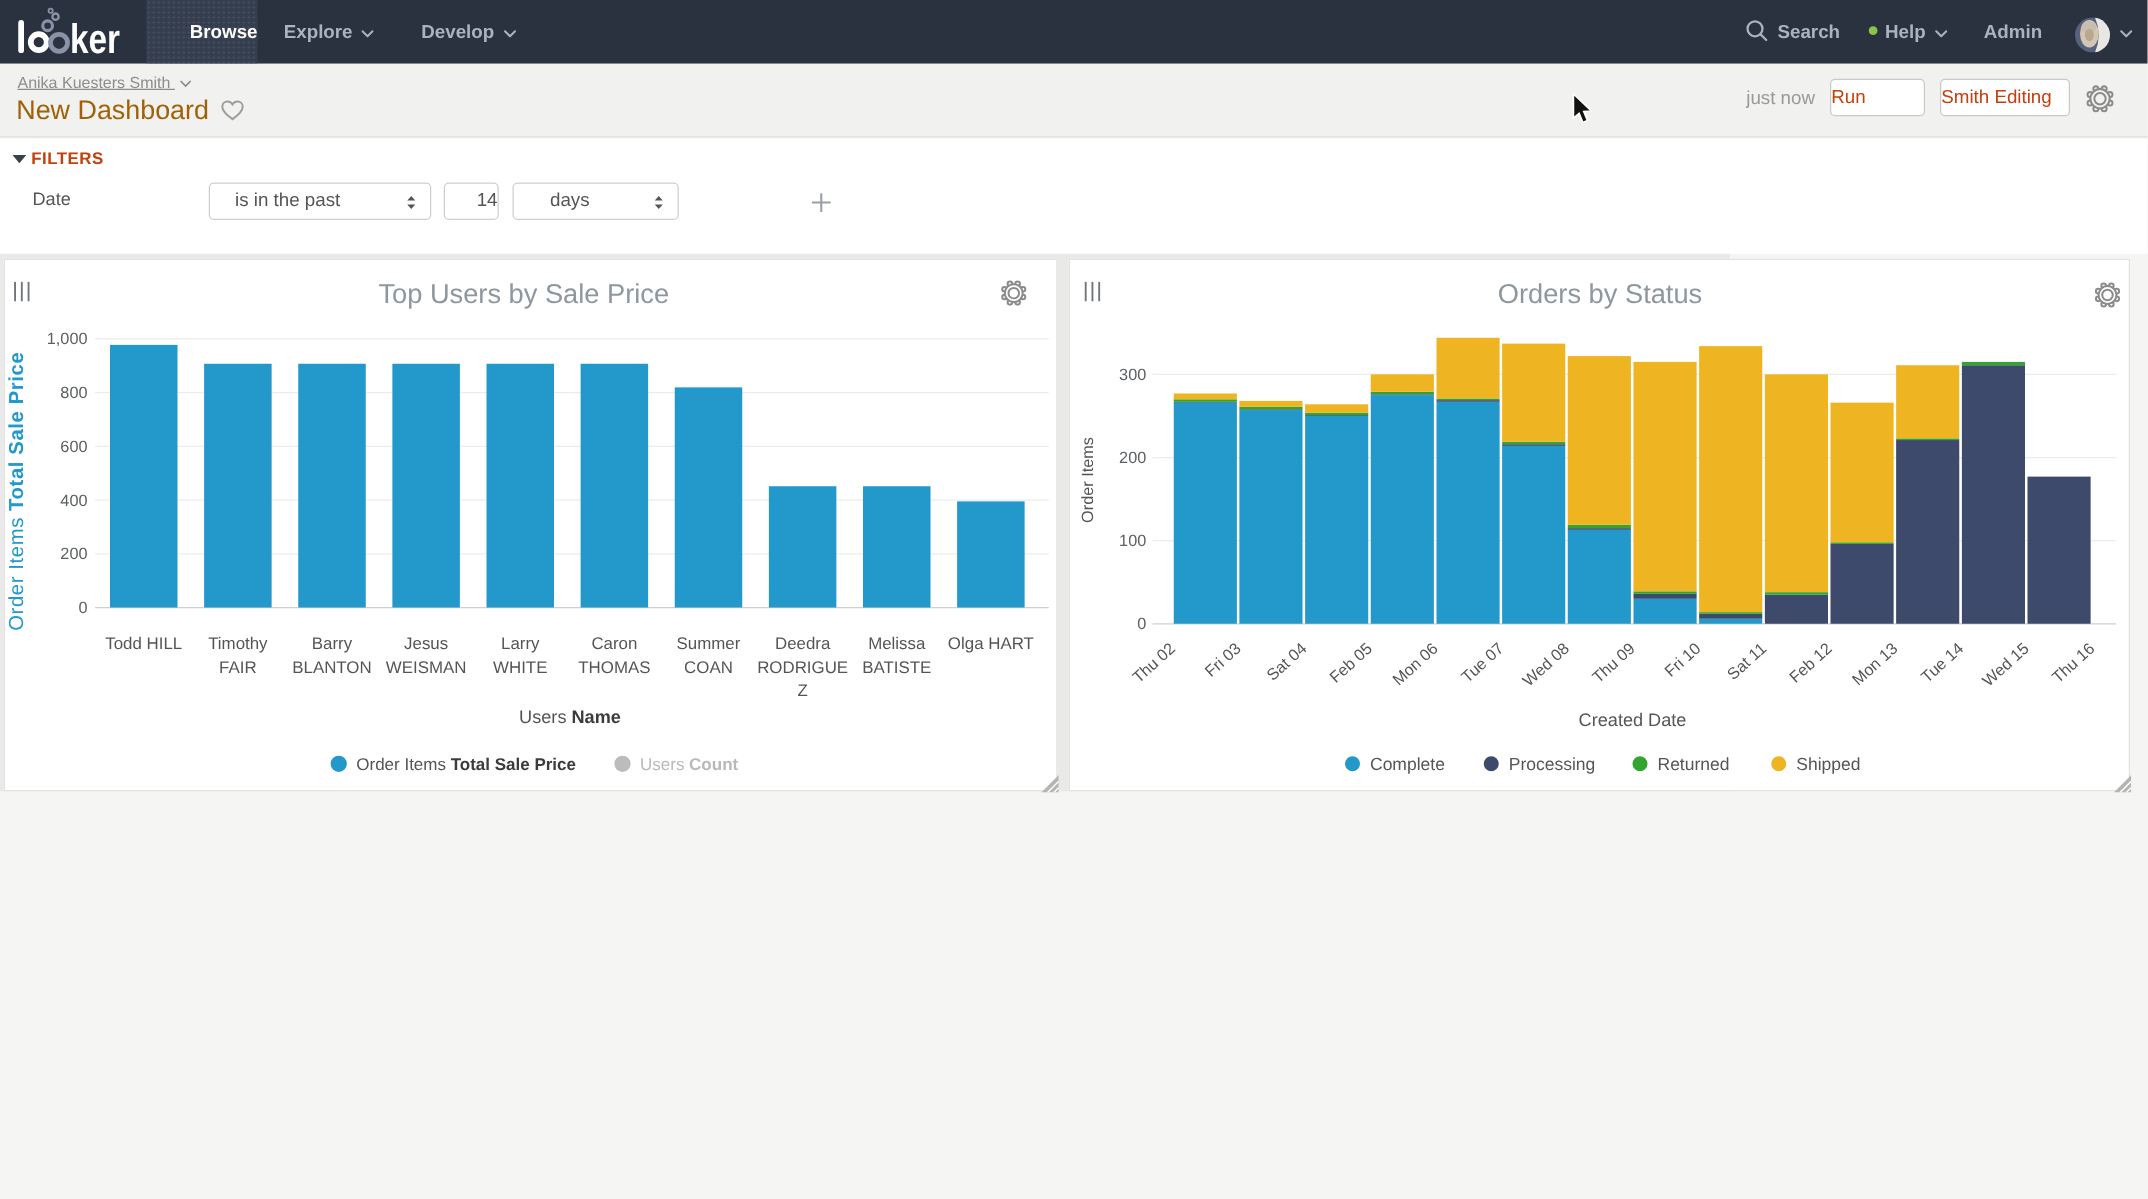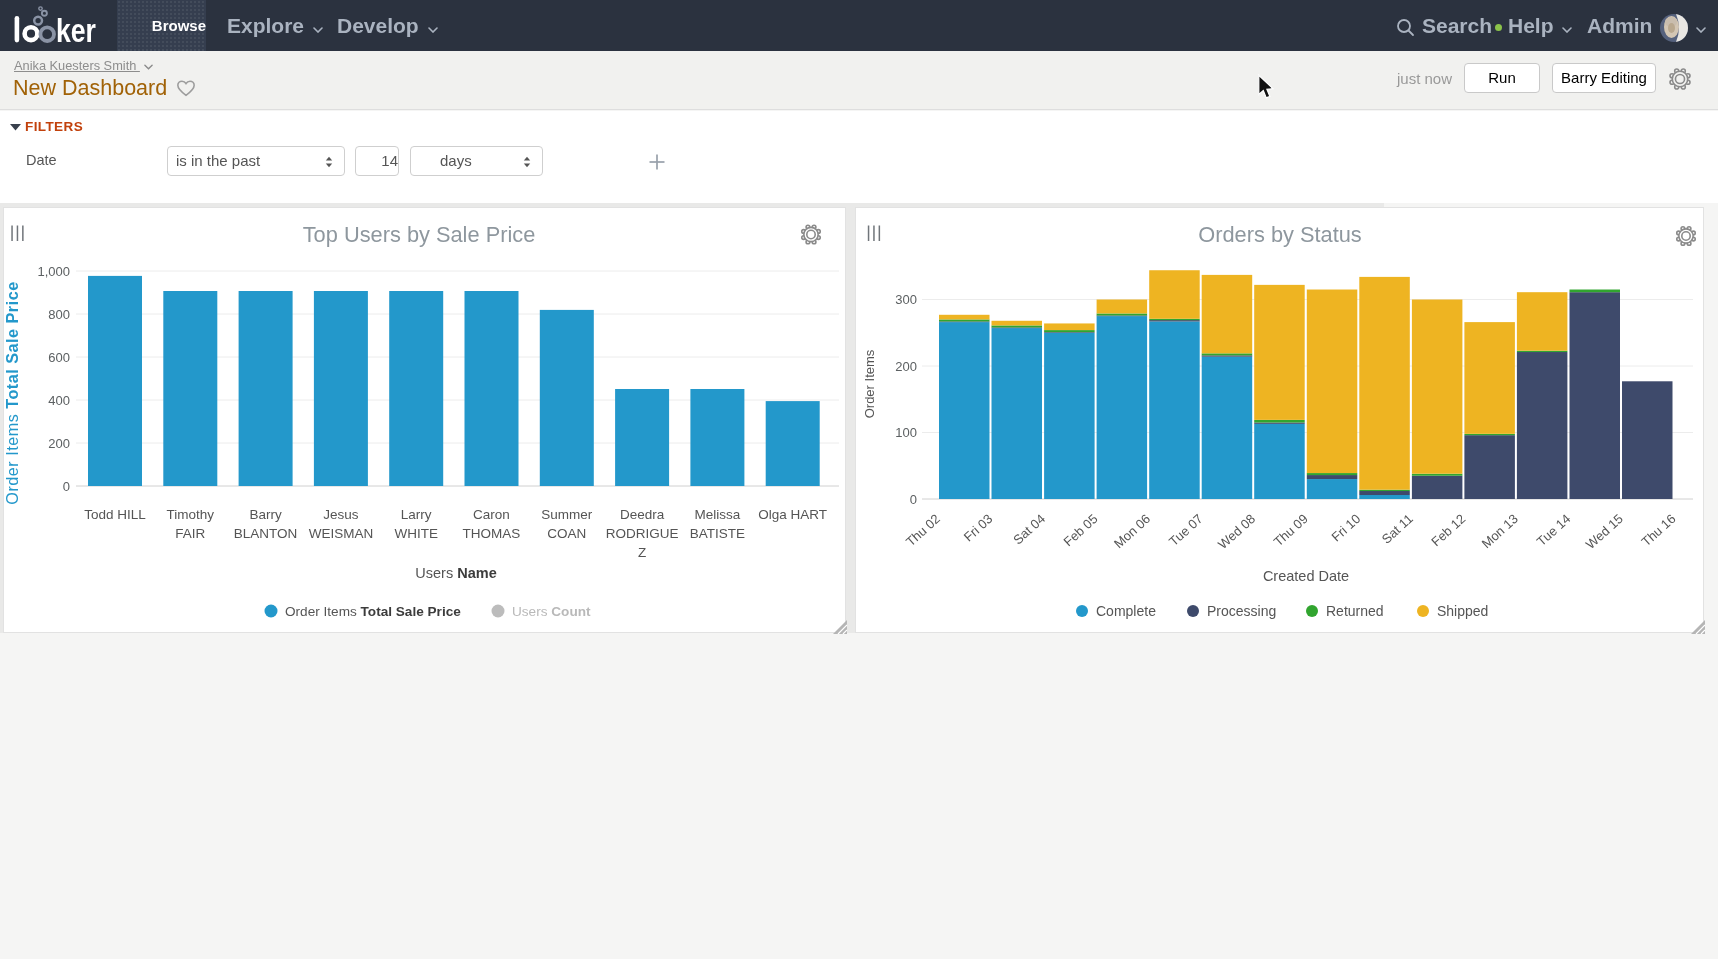--- a/index.html
+++ b/index.html
@@ -1,22 +1,22 @@
 <!DOCTYPE html>
 <html><head><meta charset="utf-8">
 <style>
 * { margin:0; padding:0; box-sizing:border-box; }
 html,body { width:1718px; height:959px; overflow:hidden; font-family:"Liberation Sans",sans-serif; background:#f5f5f4; }
 .nav { position:absolute; left:0; top:0; width:1718px; height:51px; background:#2b323f;font-weight:bold; }
 .tab { position:absolute; left:117px; top:0; width:89px; height:51px; background:#353e4f radial-gradient(rgba(255,255,255,0.07) 1px, rgba(0,0,0,0) 1.1px); background-size:4px 4px; color:#fff; font-size:15px; text-align:right; line-height:51px; }
-.navitem { position:absolute; top:0; height:61px; line-height:51px; color:#aab3c0; font-size:21px; }
+.navitem { position:absolute; top:0; height:61px; line-height:51px; color:#aab3c0; font-size:15px; }
 .hdr { position:absolute; left:0; top:51px; width:1718px; height:59px; background:#f1f1ef; border-bottom:1px solid #dedede; }
 .crumb { position:absolute; left:14px; top:7px; font-size:12.8px; line-height:1.2; color:#8d8d8d;text-decoration:underline; }
 .dtitle { position:absolute; left:13px; top:27px; font-size:21.5px; line-height:1; color:#a16207; }
-.btn { position:absolute; top:12px; height:30px; background:#fff; border:1px solid #c9c9c9; border-radius:4px; font-size:15px; color:#000000; text-align:center; }
+.btn { position:absolute; top:12px; height:30px; background:#fff; border:1px solid #c9c9c9; border-radius:4px; font-size:15px; color:#c2410c; }
 .filters { position:absolute; left:0; top:111px; width:1718px; height:92px; background:#fff; }
 .sel { position:absolute; height:30px; background:#fff; border:1px solid #cfcfcf; border-radius:4px; font-size:15px; color:#555; line-height:28px; }
 .band { position:absolute; left:0; top:203px; width:1384px; height:430px; background:#e9e9e8; }
 .tile { position:absolute; top:4px; height:426px; background:#fff; border:1px solid #e2e2e2; }
 </style></head>
 <body>
 <div class="nav">
   <svg width="100" height="48" viewBox="0 0 100 48" style="position:absolute;left:12px;top:2px">
 <rect x="2.6" y="14" width="4.6" height="26.4" rx="2.3" fill="#fff"></rect>
 <circle cx="19" cy="31.7" r="6.4" fill="none" stroke="#fff" stroke-width="4.6"></circle>
@@ -62,21 +62,21 @@
 <div class="hdr">
   <div class="crumb">Anika Kuesters Smith <svg width="9" height="6" viewBox="0 0 10 6" style="margin-left:4px">
         <path d="M1 1 L5 5 L9 1" stroke="#8a8a8a" stroke-width="1.5" fill="none" stroke-linecap="round"></path>
       </svg></div>
   <div class="dtitle">New Dashboard</div>
   <svg width="20" height="19" viewBox="0 0 24 22" style="position:absolute;left:176px;top:28px">
 <path d="M12 19.2 C5 14.2 2.2 10.6 2.2 7.2 C2.2 4.4 4.4 2.2 7.2 2.2 C9.2 2.2 11 3.4 12 5 C13 3.4 14.8 2.2 16.8 2.2 C19.6 2.2 21.8 4.4 21.8 7.2 C21.8 10.6 19 14.2 12 19.2 Z" fill="none" stroke="#9d9d9d" stroke-width="1.9"></path>
 </svg>
   <div style="position:absolute;right:266px;top:19px;font-size:15px;color:#999">just now</div>
   <div class="btn" style="right:178px;width:76px;line-height:28px">Run</div>
-  <div class="btn" style="right:62px;width:104px;line-height:28px">Barry Editing</div>
+  <div class="btn" style="right:62px;width:104px;line-height:28px">Smith Editing</div>
   <svg width="26" height="26" viewBox="0 0 26 26" style="position:absolute;right:25px;top:15px">
       <g>
         <circle cx="20.98" cy="16.31" r="2.00" fill="none" stroke="#8b8b8b" stroke-width="1.6"></circle>
         <circle cx="16.31" cy="20.98" r="2.00" fill="none" stroke="#8b8b8b" stroke-width="1.6"></circle>
         <circle cx="9.69" cy="20.98" r="2.00" fill="none" stroke="#8b8b8b" stroke-width="1.6"></circle>
         <circle cx="5.02" cy="16.31" r="2.00" fill="none" stroke="#8b8b8b" stroke-width="1.6"></circle>
         <circle cx="5.02" cy="9.69" r="2.00" fill="none" stroke="#8b8b8b" stroke-width="1.6"></circle>
         <circle cx="9.69" cy="5.02" r="2.00" fill="none" stroke="#8b8b8b" stroke-width="1.6"></circle>
         <circle cx="16.31" cy="5.02" r="2.00" fill="none" stroke="#8b8b8b" stroke-width="1.6"></circle>
         <circle cx="20.98" cy="9.69" r="2.00" fill="none" stroke="#8b8b8b" stroke-width="1.6"></circle>
@@ -85,21 +85,21 @@
         <circle cx="13" cy="13" r="4.54" fill="none" stroke="#8b8b8b" stroke-width="1.6"></circle>
       </g>
     </svg>
 </div>
 <div class="filters">
   <svg width="11" height="8" viewBox="0 0 11 8" style="position:absolute;left:10px;top:12px">
       <path d="M0 1 L11 1 L5.5 7.5 Z" fill="#39414d"></path>
     </svg>
   <div style="position:absolute;left:25px;top:8px;font-size:13.5px;font-weight:bold;color:#c2410c;letter-spacing:.4px">FILTERS</div>
   <div style="position:absolute;left:26px;top:41px;font-size:14.5px;color:#555">Date</div>
-  <div class="sel" style="left:167px;top:35px;width:178px;padding-left:8px">is in the past<svg width="8" height="12" viewBox="0 0 8 12" style="position:absolute;right:11px;top:9px">
+  <div class="sel" style="left:167px;top:35px;width:178px;padding-left:20px">is in the past<svg width="8" height="12" viewBox="0 0 8 12" style="position:absolute;right:11px;top:9px">
         <path d="M0.8 4.4 L4 0.8 L7.2 4.4 Z" fill="#555"></path>
         <path d="M0.8 7.6 L4 11.2 L7.2 7.6 Z" fill="#555"></path>
       </svg></div>
   <div class="sel" style="left:355px;top:35px;width:44px;text-align:right">14</div>
   <div class="sel" style="left:410px;top:35px;width:133px;padding-left:29px">days<svg width="8" height="12" viewBox="0 0 8 12" style="position:absolute;right:11px;top:9px">
         <path d="M0.8 4.4 L4 0.8 L7.2 4.4 Z" fill="#555"></path>
         <path d="M0.8 7.6 L4 11.2 L7.2 7.6 Z" fill="#555"></path>
       </svg></div>
   <svg width="16" height="16" viewBox="0 0 16 16" style="position:absolute;left:649px;top:43px">
       <line x1="8" y1="0.5" x2="8" y2="15.5" stroke="#98a0aa" stroke-width="1.7"></line>

